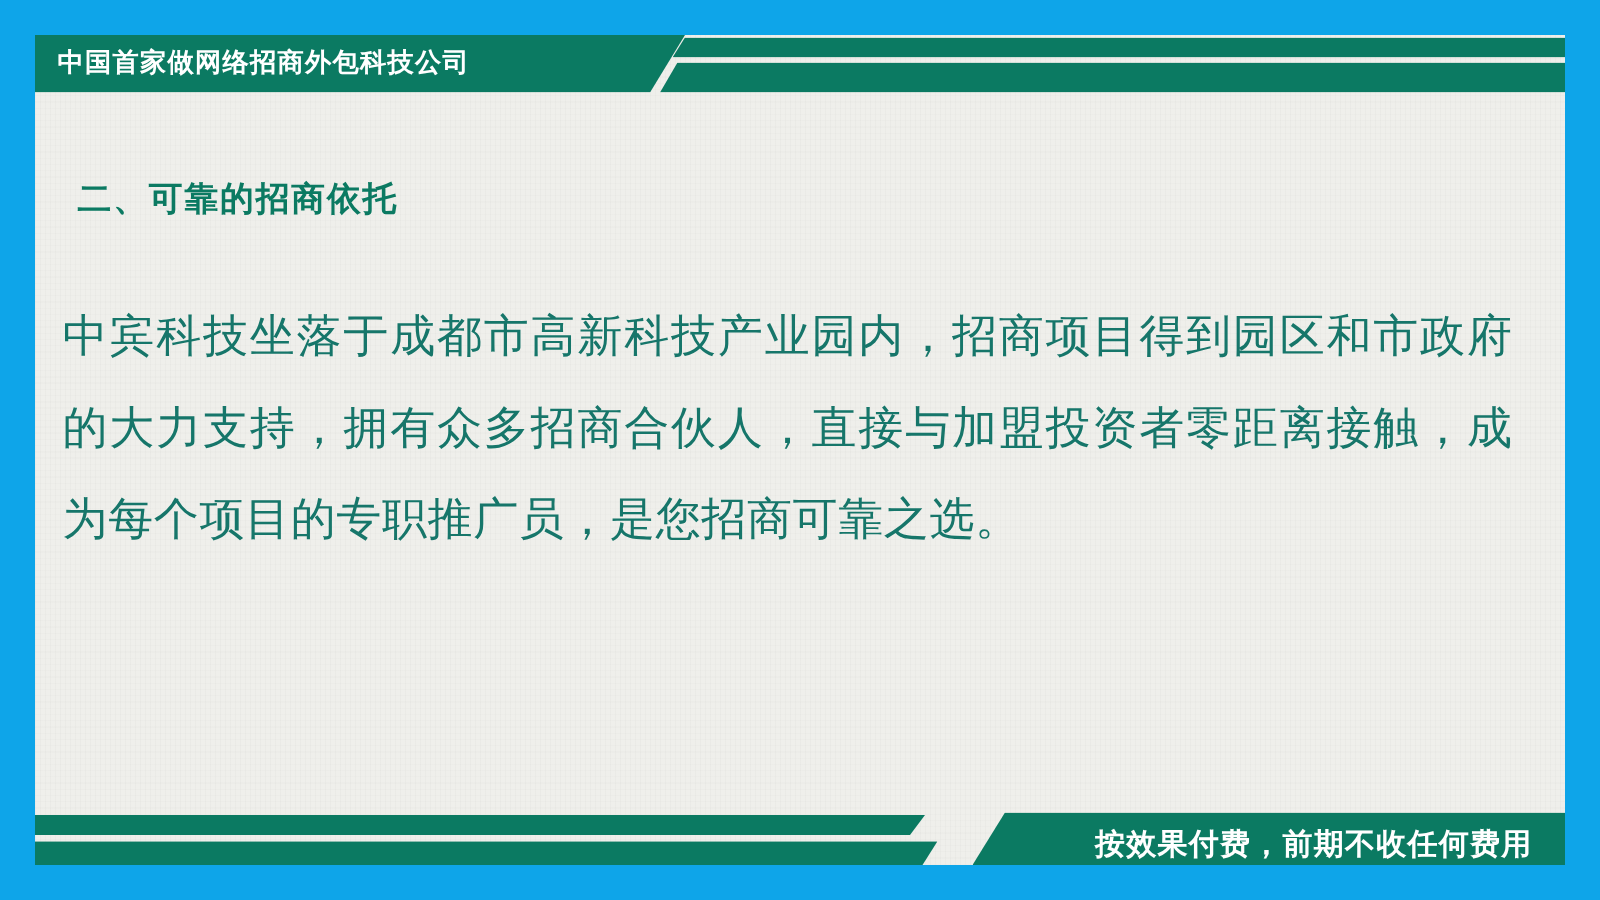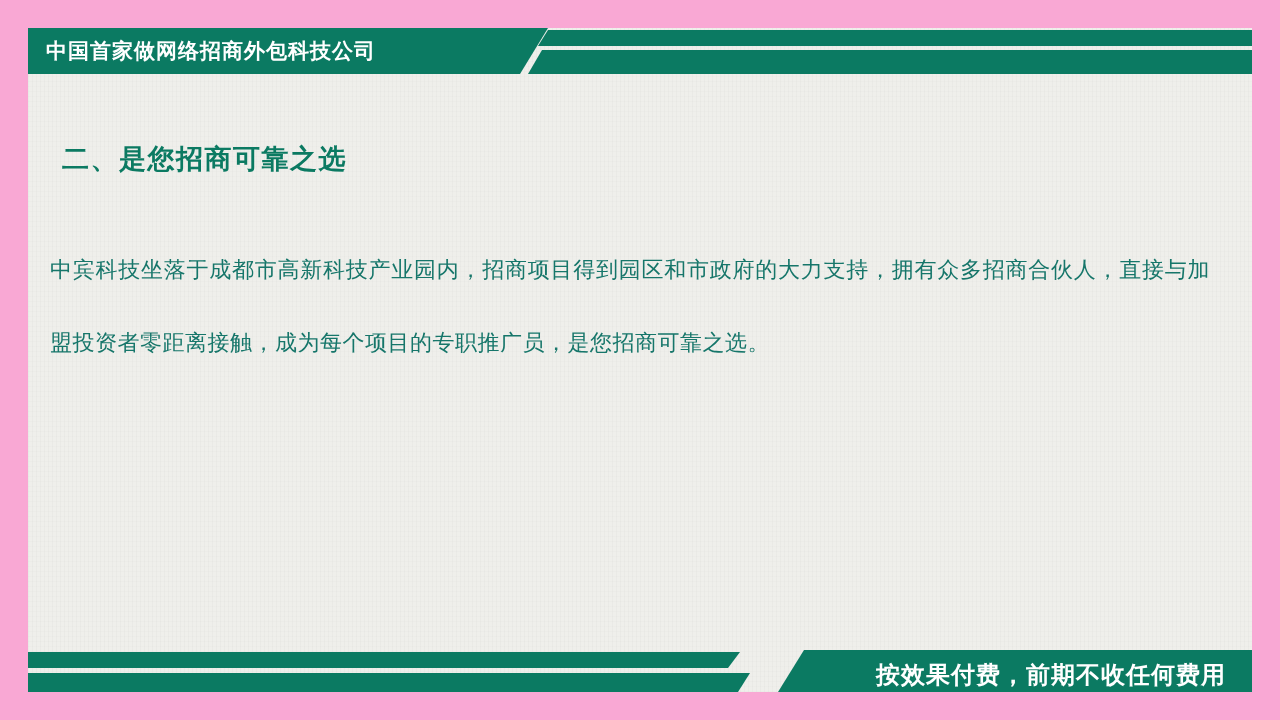--- a/index.html
+++ b/index.html
@@ -12,21 +12,21 @@
     overflow: hidden;
     font-family: "Liberation Sans", sans-serif;
     background: #ED9B33;
   }
 
   
   .slide {
     position: relative;
     width: 1280px;
     height: 720px;
-    background: #f9a8d4;
+    background: #0ea5e9;
   }
 
   
   .page {
     position: absolute;
     left: 28px;
     top: 28px;
     width: 1224px;
     height: 664px;
     background:
@@ -105,21 +105,21 @@
   }
 
   
   .body-text {
     position: absolute;
     left: 22px;
     top: 205px;
     width: 1160px;
     color: #16766A;
     font-family: "DejaVu Serif", "Liberation Serif", serif;
-    font-size: 22px;
+    font-size: 36px;
     line-height: 73px;
     text-align: justify;
     text-justify: inter-ideograph;
     letter-spacing: 0.5px;
   }
 
   
   .footer-band {
     position: absolute;
     left: 0;
@@ -172,21 +172,21 @@
 <div class="slide">
   <div class="page">
 
     <div class="header-band">
       <div class="header-green-main"></div>
       <div class="header-green-strip1"></div>
       <div class="header-green-strip2"></div>
       <div class="header-title">中国首家做网络招商外包科技公司</div>
     </div>
 
-    <div class="section-heading">二、是您招商可靠之选</div>
+    <div class="section-heading">二、可靠的招商依托</div>
 
     <div class="body-text">中宾科技坐落于成都市高新科技产业园内，招商项目得到园区和市政府的大力支持，拥有众多招商合伙人，直接与加盟投资者零距离接触，成为每个项目的专职推广员，是您招商可靠之选。</div>
 
     <div class="footer-band">
       <div class="footer-green-strip1"></div>
       <div class="footer-green-strip2"></div>
       <div class="footer-green-main"></div>
       <div class="footer-text">按效果付费，前期不收任何费用</div>
     </div>
 

